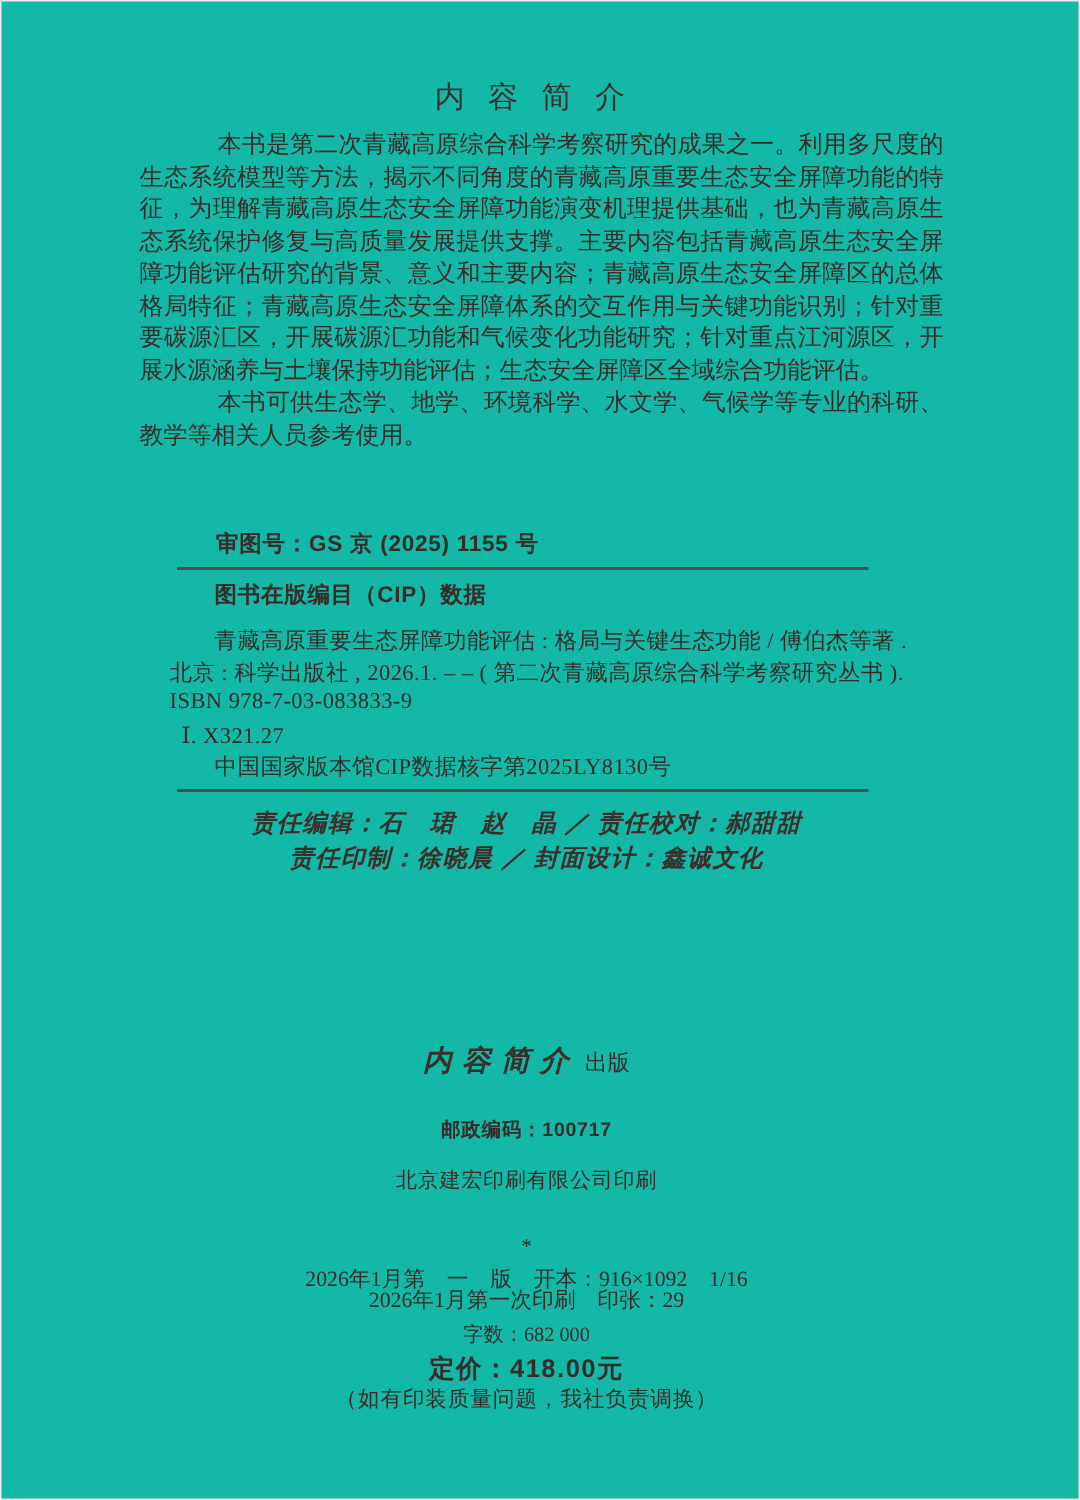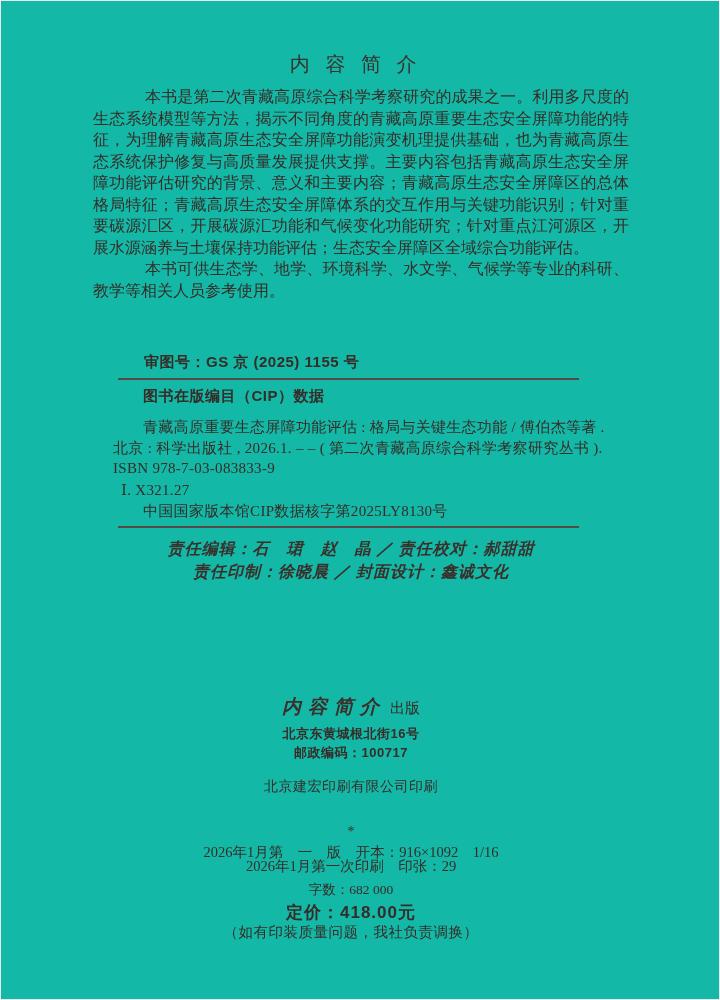--- a/index.html
+++ b/index.html
@@ -98,21 +98,20 @@
   <div class="cip-line cip-class serif">Ⅰ. X321.27</div>
   <div class="cip-line cip-record serif">中国国家版本馆CIP数据核字第2025LY8130号</div>
 
   <div class="rule rule-2"></div>
 
   <div class="staff-line staff-1">责任编辑：石　珺　赵　晶 ／ 责任校对：郝甜甜</div>
   <div class="staff-line staff-2">责任印制：徐晓晨 ／ 封面设计：鑫诚文化</div>
 
   <div class="c-line logo-line"><span class="logo-script">内容简介</span><span class="serif">出版</span></div>
 
-  <div class="c-line addr">北京东黄城根北街16号</div>
   <div class="c-line postcode">邮政编码：100717</div>
   <div class="c-line printer">北京建宏印刷有限公司印刷</div>
   <div class="c-line separator serif">*</div>
   <div class="c-line edition serif">2026年1月第　一　版　开本：916×1092　1/16</div>
   <div class="c-line impression serif">2026年1月第一次印刷　印张：29</div>
   <div class="c-line wordcount serif">字数：682 000</div>
   <div class="c-line price">定价：418.00元</div>
   <div class="c-line note serif">（如有印装质量问题，我社负责调换）</div>
 
 </div>

